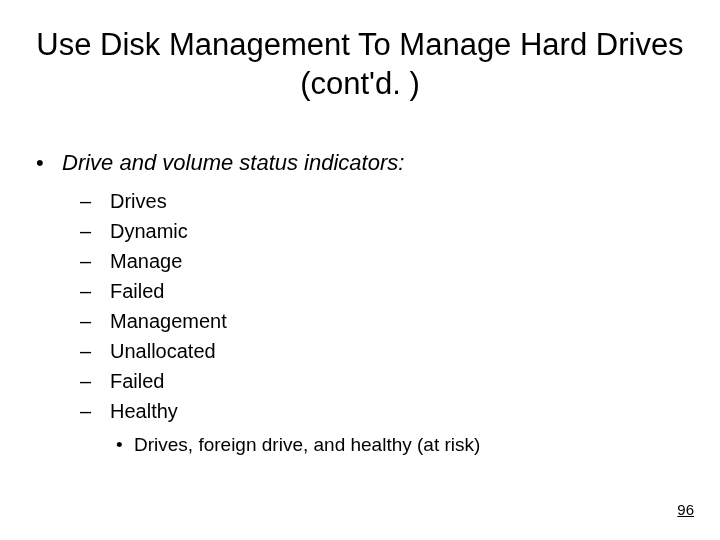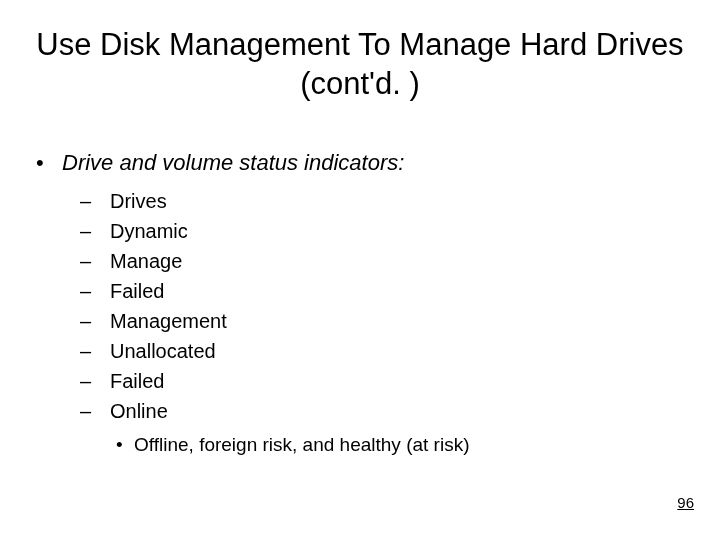--- a/index.html
+++ b/index.html
@@ -11,21 +11,21 @@
   .lvl1 .bullet { width: 26px; flex: 0 0 26px; }
   .lvl1 .text { flex: 1; font-style: italic; }
   .lvl2-wrap { padding-left: 44px; font-size: 20px; line-height: 1.5; }
   .lvl2 { display: flex; }
   .lvl2 .bullet { width: 30px; flex: 0 0 30px; }
   .lvl2 .text { flex: 1; }
   .lvl3-wrap { padding-left: 80px; font-size: 19px; margin-top: 6px; }
   .lvl3 { display: flex; }
   .lvl3 .bullet { width: 18px; flex: 0 0 18px; }
   .lvl3 .text { flex: 1; }
-  .page-num { position: absolute; right: 26px; bottom: 29px; font-size: 15px; text-decoration: underline; }
+  .page-num { position: absolute; right: 26px; bottom: 22px; font-size: 15px; text-decoration: underline; }
 </style>
 </head>
 <body>
 
 <div class="slide">
   <h1 class="title">Use Disk Management To Manage Hard Drives (cont'd. )</h1>
 
   <div class="content">
     <div class="lvl1">
       <span class="bullet">•</span>
@@ -56,26 +56,26 @@
       <div class="lvl2">
         <span class="bullet">–</span>
         <span class="text">Unallocated</span>
       </div>
       <div class="lvl2">
         <span class="bullet">–</span>
         <span class="text">Failed</span>
       </div>
       <div class="lvl2">
         <span class="bullet">–</span>
-        <span class="text">Online</span>
+        <span class="text">Healthy</span>
       </div>
     </div>
 
     <div class="lvl3-wrap">
       <div class="lvl3">
         <span class="bullet">•</span>
-        <span class="text">Offline, foreign risk, and healthy (at risk)</span>
+        <span class="text">Drives, foreign drive, and healthy (at risk)</span>
       </div>
     </div>
   </div>
 
   <div class="page-num">96</div>
 </div>
 
 </body></html>

